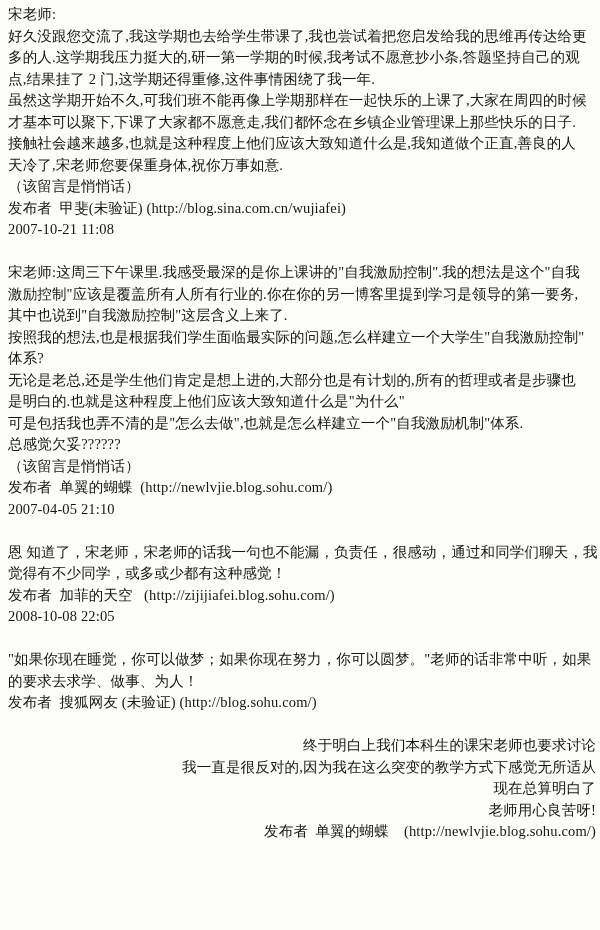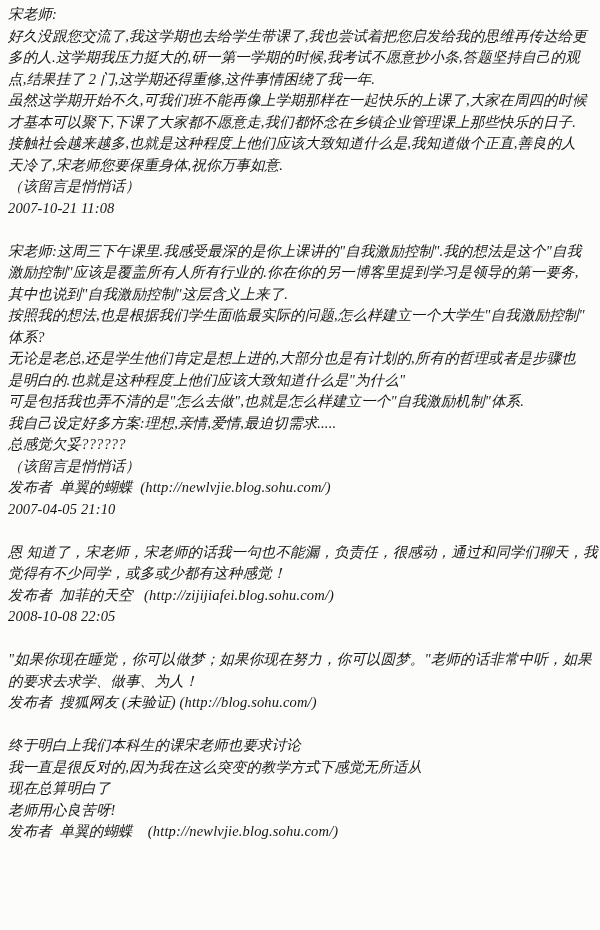--- a/index.html
+++ b/index.html
@@ -18,55 +18,55 @@
     letter-spacing: 0.15px;
   }
   .page {
     padding: 4px 4px 0 8px;
   }
   .msg {
     margin: 0 0 21.5px 0;
   }
   .msg:last-child {
     margin-bottom: 6px;
+    text-align: right;
   }
   .ln {
     white-space: pre;
     min-height: 21.5px;
-    font-style: italic;
   }
 </style>
 </head>
 <body>
 
 <div class="page">
 
   <section class="msg">
     <div class="ln">宋老师:</div>
     <div class="ln">好久没跟您交流了,我这学期也去给学生带课了,我也尝试着把您启发给我的思维再传达给更</div>
     <div class="ln">多的人.这学期我压力挺大的,研一第一学期的时候,我考试不愿意抄小条,答题坚持自己的观</div>
     <div class="ln">点,结果挂了 2 门,这学期还得重修,这件事情困绕了我一年.</div>
     <div class="ln">虽然这学期开始不久,可我们班不能再像上学期那样在一起快乐的上课了,大家在周四的时候</div>
     <div class="ln">才基本可以聚下,下课了大家都不愿意走,我们都怀念在乡镇企业管理课上那些快乐的日子.</div>
     <div class="ln">接触社会越来越多,也就是这种程度上他们应该大致知道什么是,我知道做个正直,善良的人</div>
     <div class="ln">天冷了,宋老师您要保重身体,祝你万事如意.</div>
     <div class="ln">（该留言是悄悄话）</div>
+    <div class="ln">发布者  甲斐(未验证) (http://blog.sina.com.cn/wujiafei)</div>
     <div class="ln">2007-10-21 11:08</div>
   </section>
 
   <section class="msg">
     <div class="ln">宋老师:这周三下午课里.我感受最深的是你上课讲的"自我激励控制".我的想法是这个"自我</div>
     <div class="ln">激励控制"应该是覆盖所有人所有行业的.你在你的另一博客里提到学习是领导的第一要务,</div>
     <div class="ln">其中也说到"自我激励控制"这层含义上来了.</div>
     <div class="ln">按照我的想法,也是根据我们学生面临最实际的问题,怎么样建立一个大学生"自我激励控制"</div>
     <div class="ln">体系?</div>
     <div class="ln">无论是老总,还是学生他们肯定是想上进的,大部分也是有计划的,所有的哲理或者是步骤也</div>
     <div class="ln">是明白的.也就是这种程度上他们应该大致知道什么是"为什么"</div>
     <div class="ln">可是包括我也弄不清的是"怎么去做",也就是怎么样建立一个"自我激励机制"体系.</div>
-    <div class="ln">我自己设定好多方案:理想,亲情,爱情,最迫切需求.....</div>
     <div class="ln">总感觉欠妥??????</div>
     <div class="ln">（该留言是悄悄话）</div>
     <div class="ln">发布者  单翼的蝴蝶  (http://newlvjie.blog.sohu.com/)</div>
     <div class="ln">2007-04-05 21:10</div>
   </section>
 
   <section class="msg">
     <div class="ln">恩 知道了，宋老师，宋老师的话我一句也不能漏，负责任，很感动，通过和同学们聊天，我</div>
     <div class="ln">觉得有不少同学，或多或少都有这种感觉！</div>
     <div class="ln">发布者  加菲的天空   (http://zijijiafei.blog.sohu.com/)</div>

